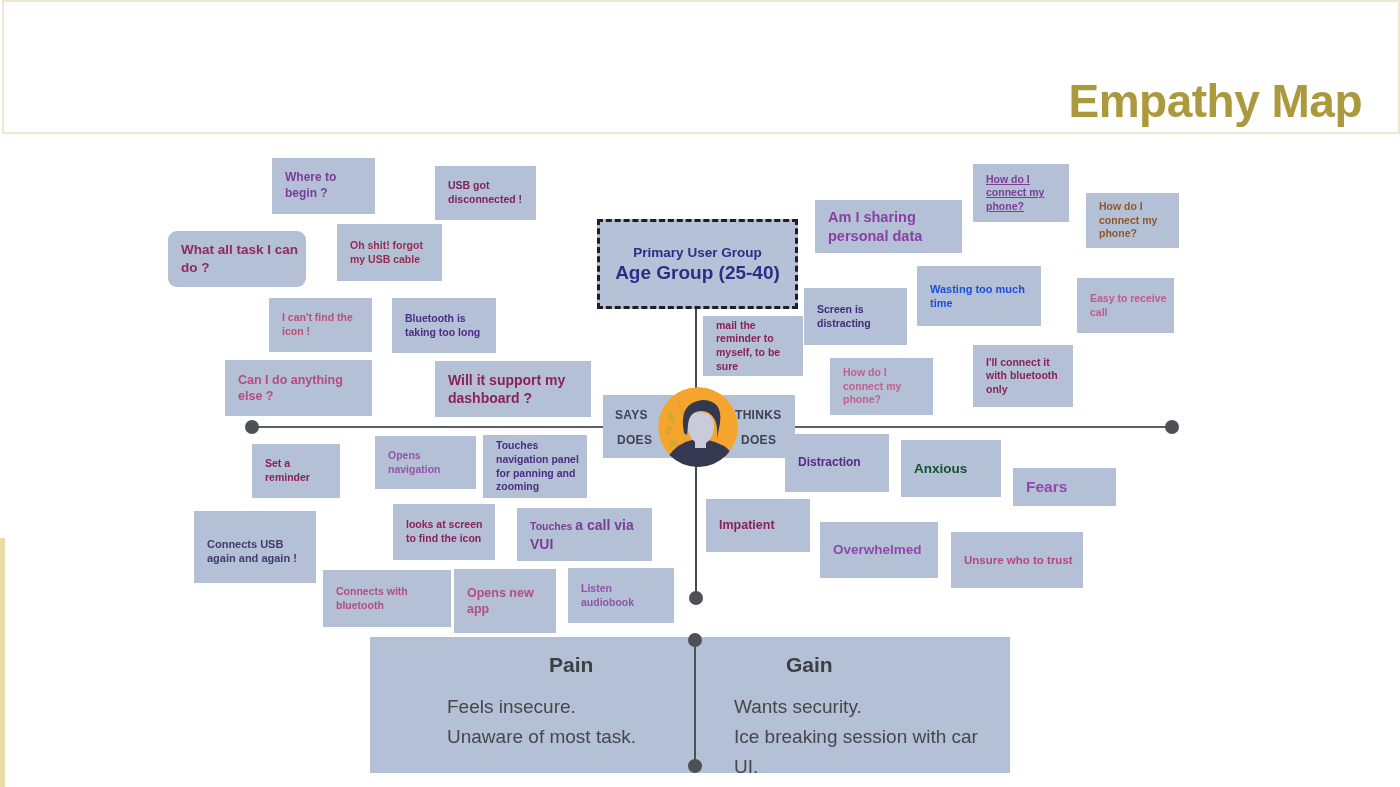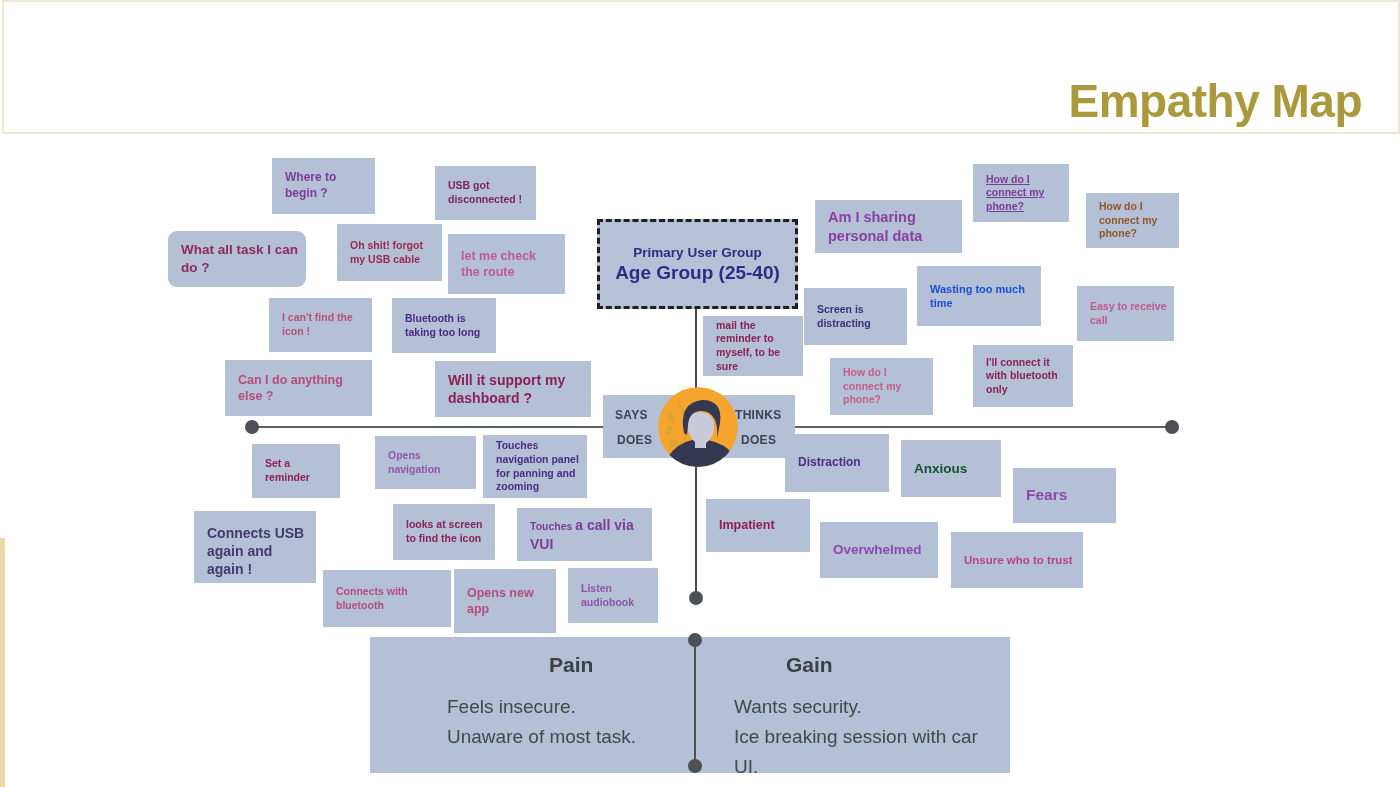--- a/index.html
+++ b/index.html
@@ -129,23 +129,20 @@
     </div>
     <div class="note" style="left: 435px; top: 166px; width: 101px; height: 54px;">
       <span style="color: rgb(126, 37, 88); font-size: 10.5px;">USB got disconnected !</span>
     </div>
     <div class="note" style="left: 168px; top: 231px; width: 138px; height: 56px; border-radius: 9px;">
       <span style="color: rgb(142, 42, 92); font-size: 13.5px;">What all task I can do ?</span>
     </div>
     <div class="note" style="left: 337px; top: 224px; width: 105px; height: 57px;">
       <span style="color: rgb(153, 42, 82); font-size: 10.5px;">Oh shit! forgot my USB cable</span>
     </div>
-    <div class="note" style="left: 448px; top: 234px; width: 117px; height: 60px;">
-      <span style="color: rgb(192, 87, 156); font-size: 12.5px;">let me check the route</span>
-    </div>
     <div class="note" style="left: 269px; top: 298px; width: 103px; height: 54px;">
       <span style="color: rgb(187, 79, 118); font-size: 10.5px;">I can't find the icon !</span>
     </div>
     <div class="note" style="left: 392px; top: 298px; width: 104px; height: 55px;">
       <span style="color: rgb(75, 43, 133); font-size: 10.5px;">Bluetooth is taking too long</span>
     </div>
     <div class="note" style="left: 225px; top: 360px; width: 147px; height: 56px;">
       <span style="color: rgb(182, 76, 128); font-size: 12.5px;">Can I do anything else ?</span>
     </div>
     <div class="note" style="left: 435px; top: 361px; width: 156px; height: 56px;">
@@ -159,21 +156,21 @@
     </div>
     <div class="note" style="left: 1086px; top: 193px; width: 93px; height: 55px;">
       <span style="color: rgb(144, 87, 43); font-size: 10.5px;">How do I connect my phone?</span>
     </div>
     <div class="note" style="left: 804px; top: 288px; width: 103px; height: 57px;">
       <span style="color: rgb(63, 45, 126); font-size: 10.5px;">Screen is distracting</span>
     </div>
     <div class="note" style="left: 917px; top: 266px; width: 124px; height: 60px;">
       <span style="color: #1d4ed8; font-size: 11px;">Wasting too much time</span>
     </div>
-    <div class="note" style="left: 1077px; top: 278px; width: 97px; height: 55px; margin-top: 8px;">
+    <div class="note" style="left: 1077px; top: 278px; width: 97px; height: 55px;">
       <span style="color: rgb(192, 90, 142); font-size: 10.5px;">Easy to receive call</span>
     </div>
     <div class="note" style="left: 703px; top: 316px; width: 100px; height: 60px;">
       <span style="color: rgb(139, 33, 86); font-size: 10.5px;">mail the reminder to myself, to be sure</span>
     </div>
     <div class="note" style="left: 830px; top: 358px; width: 103px; height: 57px;">
       <span style="color: rgb(194, 96, 140); font-size: 10.5px;">How do I connect my phone?</span>
     </div>
     <div class="note" style="left: 973px; top: 345px; width: 100px; height: 62px;">
       <span style="color: rgb(139, 33, 86); font-size: 10.5px;">I'll connect it with bluetooth only</span>
@@ -181,44 +178,44 @@
     <div class="note" style="left: 252px; top: 444px; width: 88px; height: 54px;">
       <span style="color: rgb(139, 33, 86); font-size: 10.5px;">Set a reminder</span>
     </div>
     <div class="note" style="left: 375px; top: 436px; width: 101px; height: 53px;">
       <span style="color: rgb(148, 85, 168); font-size: 10.5px;">Opens navigation</span>
     </div>
     <div class="note" style="left: 483px; top: 435px; width: 104px; height: 63px;">
       <span style="color: rgb(75, 43, 133); font-size: 10.5px;">Touches navigation panel for panning and zooming</span>
     </div>
     <div class="note" style="left: 194px; top: 511px; width: 122px; height: 72px;">
-      <span style="color: rgb(67, 58, 110); font-size: 14px; margin-top: 8px;">Connects USB again and again !</span>
+      <span style="color: rgb(67, 58, 110); font-size: 11px; margin-top: 8px;">Connects USB again and again !</span>
     </div>
     <div class="note" style="left: 393px; top: 504px; width: 102px; height: 56px;">
       <span style="color: rgb(139, 33, 86); font-size: 10.5px;">looks at screen to find the icon</span>
     </div>
     <div class="note" style="left: 517px; top: 508px; width: 135px; height: 53px;">
       <span style="color: rgb(125, 60, 152); font-size: 14px;"><span style="font-size: 10.5px;">Touches </span>a call via VUI</span>
     </div>
     <div class="note" style="left: 323px; top: 570px; width: 128px; height: 57px;">
       <span style="color: rgb(181, 78, 127); font-size: 10.5px;">Connects with bluetooth</span>
     </div>
     <div class="note" style="left: 454px; top: 569px; width: 102px; height: 64px;">
       <span style="color: rgb(181, 78, 127); font-size: 12.5px;">Opens new app</span>
     </div>
-    <div class="note" style="left: 568px; top: 568px; width: 90px; height: 55px; align-items: center;">
+    <div class="note" style="left: 568px; top: 568px; width: 106px; height: 55px; align-items: center;">
       <span style="color: rgb(141, 85, 168); font-size: 10.5px;">Listen audiobook</span>
     </div>
     <div class="note" style="left: 785px; top: 434px; width: 104px; height: 58px;">
       <span style="color: rgb(81, 43, 133); font-size: 12px;">Distraction</span>
     </div>
     <div class="note" style="left: 901px; top: 440px; width: 100px; height: 57px;">
       <span style="color: #14532d; font-size: 13.5px;">Anxious</span>
     </div>
-    <div class="note" style="left: 1013px; top: 468px; width: 103px; height: 55px;">
+    <div class="note" style="left: 1013px; top: 468px; width: 103px; height: 38px;">
       <span style="color: rgb(141, 73, 173); font-size: 15.5px;">Fears</span>
     </div>
     <div class="note" style="left: 706px; top: 499px; width: 104px; height: 53px;">
       <span style="color: rgb(139, 33, 86); font-size: 12.5px;">Impatient</span>
     </div>
     <div class="note" style="left: 820px; top: 522px; width: 118px; height: 56px;">
       <span style="color: rgb(141, 73, 173); font-size: 13.5px;">Overwhelmed</span>
     </div>
     <div class="note" style="left: 951px; top: 532px; width: 132px; height: 56px;">
       <span style="color: rgb(181, 72, 127); font-size: 11.5px;">Unsure who to trust</span>

